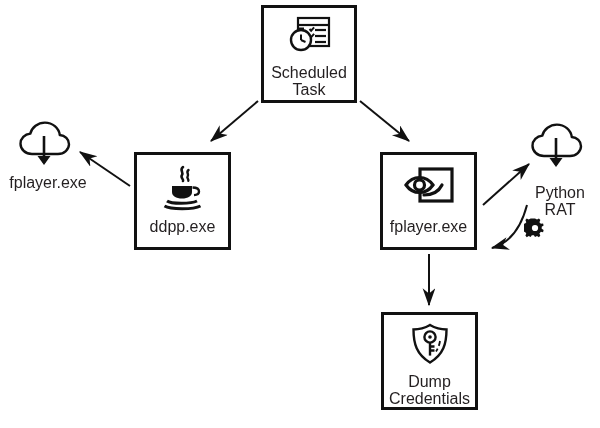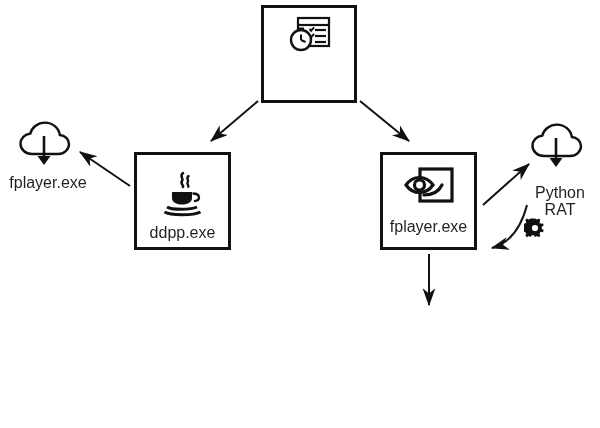--- a/index.html
+++ b/index.html
@@ -119,23 +119,25 @@
         <line x1="29" y1="26" x2="40" y2="26" stroke="#111111" stroke-width="2.2"></line>
         <path d="M23.5 13 l1.6 1.7 3-3.4" fill="none" stroke="#111111" stroke-width="2"></path>
         <path d="M23.5 19.5 l1.6 1.7 3-3.4" fill="none" stroke="#111111" stroke-width="2"></path>
 
         <circle cx="15" cy="24" r="10" fill="#ffffff" stroke="#111111" stroke-width="2.4"></circle>
         <rect x="12" y="11.5" width="6" height="3.2" fill="#111111"></rect>
         <line x1="15" y1="24" x2="15" y2="18.5" stroke="#111111" stroke-width="2"></line>
         <line x1="15" y1="24" x2="19.5" y2="26" stroke="#111111" stroke-width="2"></line>
       </svg>
     </span>
-  </div>
-
-  <div class="node-box" style="left:134px; top:152px; width:97px; height:98px;justify-content:center;">
+    <span class="node-label">Scheduled
+Task</span>
+  </div>
+
+  <div class="node-box" style="left:134px; top:152px; width:97px; height:98px;">
     <span class="node-icon" style="margin-top:10px;">
       <svg width="48" height="46" viewBox="0 0 48 46">
 
         <path d="M24 2 c-4 3 1 5 -1 8 c-2 3 2 4 1 6" fill="none" stroke="#111111" stroke-width="2.6" stroke-linecap="round"></path>
         <path d="M29.5 5 c-3 2.4 .8 4 -.8 6.2 c-1.4 2 1.4 3 .6 4.6" fill="none" stroke="#111111" stroke-width="2.4" stroke-linecap="round"></path>
 
         <path d="M13 21 h20 v6 c0 4 -4 6.5 -10 6.5 c-6 0 -10 -2.5 -10 -6.5 z" fill="#111111"></path>
         <path d="M33.5 22.5 c5 0 6.5 2 6.5 4 c0 2.2 -2.2 3.4 -5 3.6" fill="none" stroke="#111111" stroke-width="2.4"></path>
 
         <path d="M8 36 c4 3 24 3 30 0" fill="none" stroke="#111111" stroke-width="3"></path>
@@ -150,20 +152,34 @@
       <svg width="54" height="44" viewBox="0 0 54 44">
         <rect x="18" y="2" width="32" height="32" fill="none" stroke="#111111" stroke-width="3.2"></rect>
         <path d="M4 18 c7 -10 20 -10 27 0 c-7 10 -20 10 -27 0 z" fill="#ffffff" stroke="#111111" stroke-width="3.2"></path>
         <circle cx="17.5" cy="18" r="5" fill="none" stroke="#111111" stroke-width="3.2"></circle>
         <path d="M22 28 c9 0 15 -4 18 -10" fill="none" stroke="#111111" stroke-width="3.2" stroke-linecap="round"></path>
       </svg>
     </span>
     <span class="node-label" style="margin-top:3px;">fplayer.exe</span>
   </div>
 
+  <div class="node-box" style="left:381px; top:312px; width:97px; height:98px;">
+    <span class="node-icon" style="margin-top:8px;">
+      <svg width="44" height="44" viewBox="0 0 44 44">
+        <path d="M22 2 c-6 3.5 -12 4.5 -16.5 4.5 c0 14 3 25 16.5 33 c13.5 -8 16.5 -19 16.5 -33 c-4.5 0 -10.5 -1 -16.5 -4.5 z" fill="#ffffff" stroke="#111111" stroke-width="2.4"></path>
+        <circle cx="22" cy="14" r="5.6" fill="#ffffff" stroke="#111111" stroke-width="2.4"></circle>
+        <circle cx="22" cy="14" r="1.8" fill="#111111"></circle>
+        <path d="M22 19.6 v13" fill="none" stroke="#111111" stroke-width="2.4"></path>
+        <path d="M22 23.5 h4.5 M22 27.5 h4.5" fill="none" stroke="#111111" stroke-width="2.4"></path>
+        <path d="M32 18 c-.6 4 -2 7.5 -4 10.5" fill="none" stroke="#111111" stroke-width="1.8" stroke-dasharray="5 3"></path>
+      </svg>
+    </span>
+    <span class="node-label" style="margin-top:2px;">Dump
+Credentials</span>
+  </div>
 
   <div class="cloud-node" style="left:2px; top:120px; width:92px;">
     <span>
       <svg width="62" height="48" viewBox="0 0 62 48">
         <path d="M15 34 c-6.5 0 -11.5 -4.6 -11.5 -10.3 c0 -5.2 4.2 -9.6 9.8 -10.1 c1.6 -6.4 7.6 -11 14.6 -11 c7.6 0 14 5.4 14.9 12.4 c5.2 .4 9.2 4.4 9.2 9.2 c0 5.3 -4.8 9.8 -11 9.8 z" fill="#ffffff" stroke="#111111" stroke-width="2.4" stroke-linejoin="round"></path>
         <line x1="27" y1="16" x2="27" y2="43" stroke="#111111" stroke-width="2.6"></line>
         <path d="M20.5 36 L27 45 L33.5 36 Z" fill="#111111"></path>
       </svg>
     </span>
     <span class="cloud-label">fplayer.exe</span>

